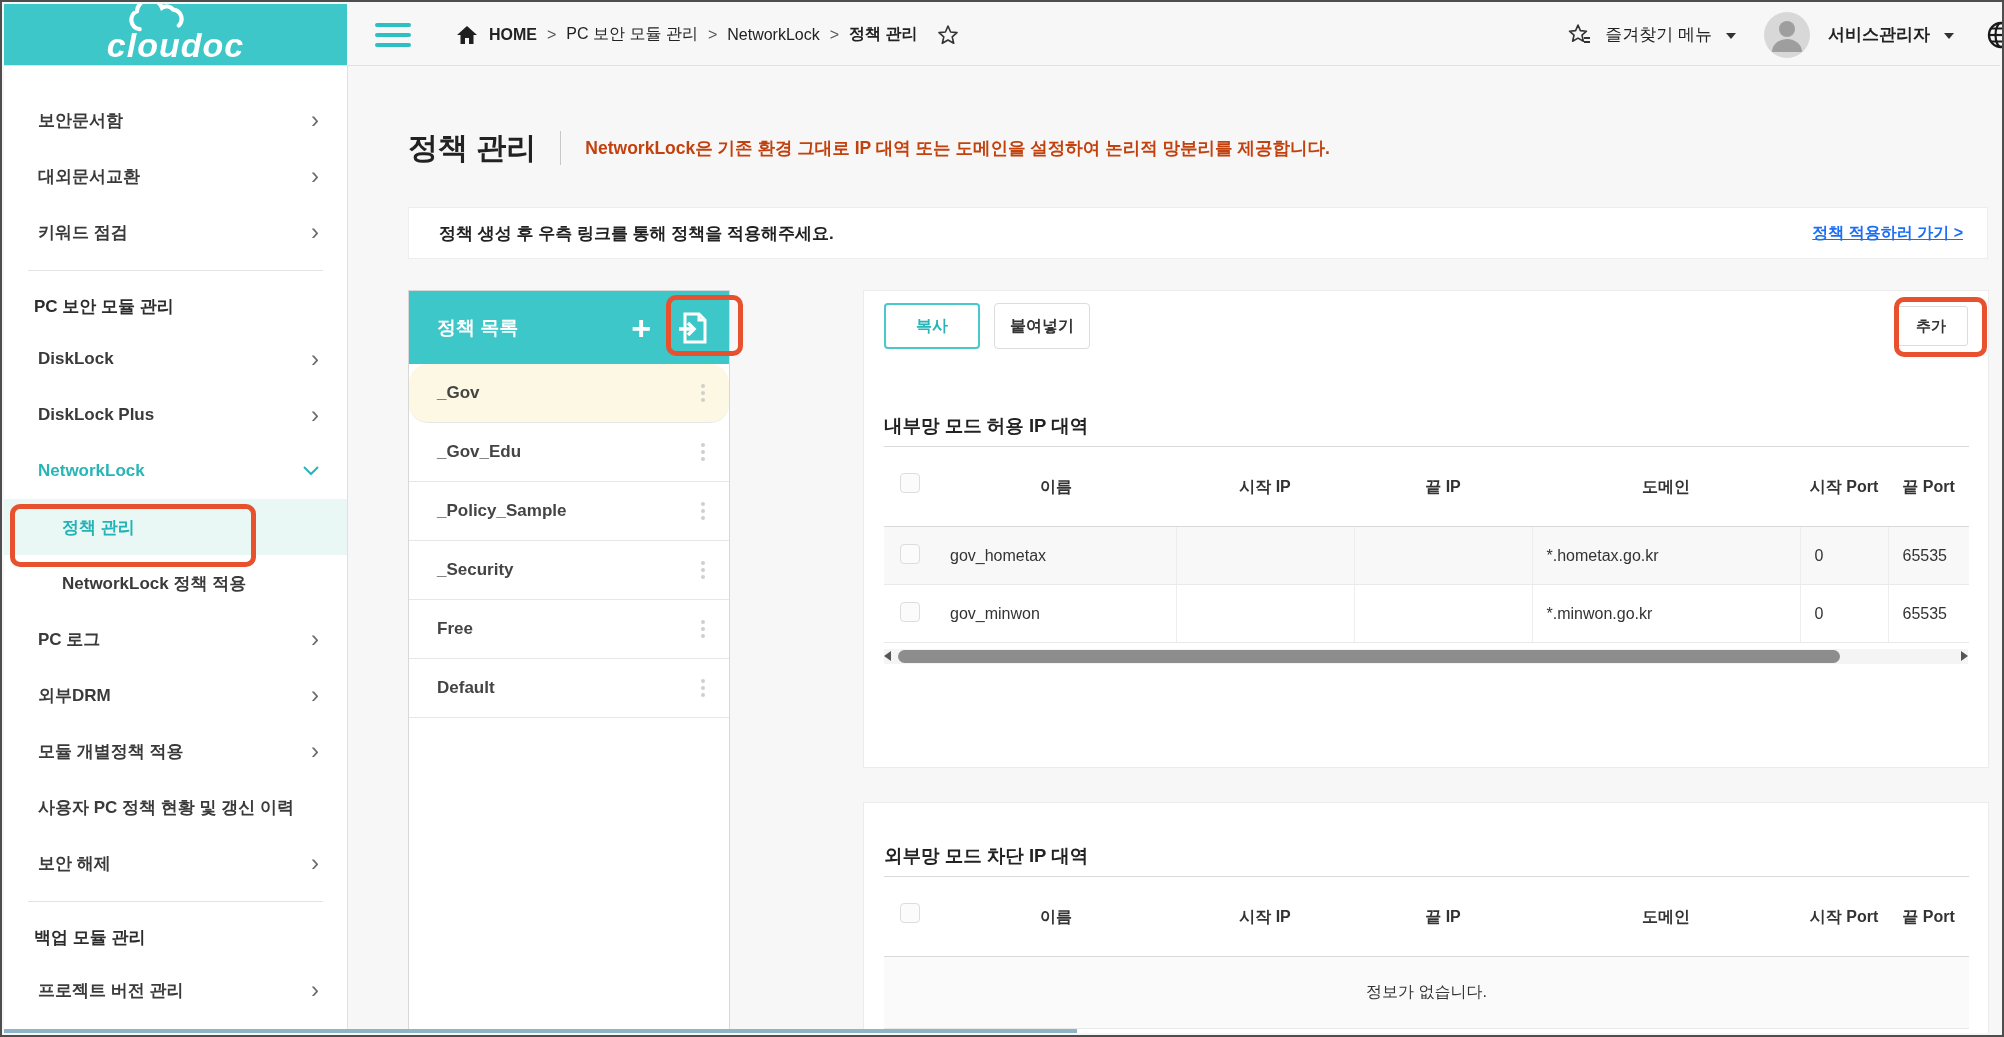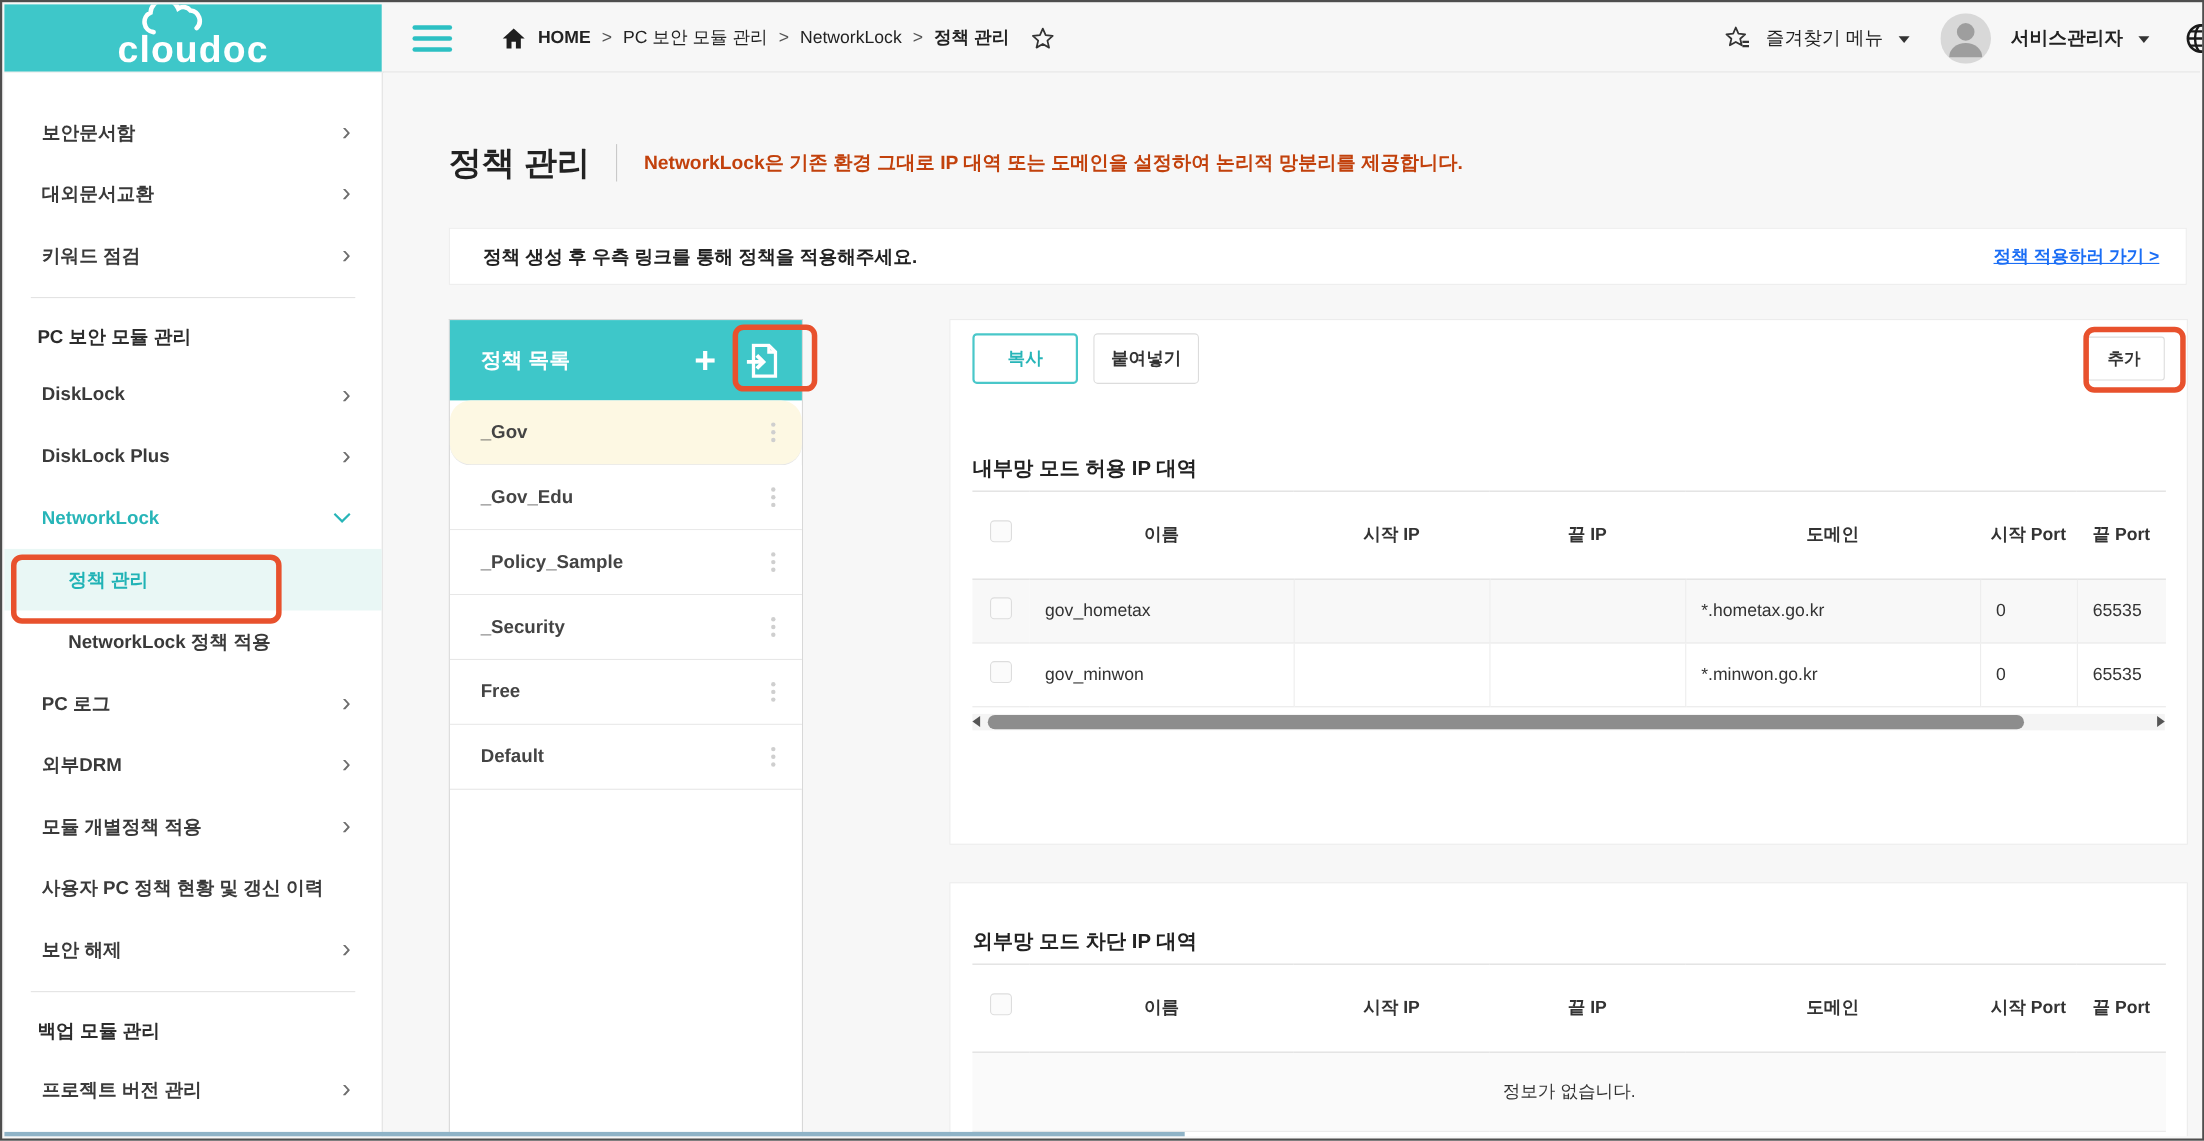--- a/index.html
+++ b/index.html
@@ -5,21 +5,21 @@
   * { margin:0; padding:0; box-sizing:border-box; }
   html,body { width:2004px; height:1037px; }
   body { font-family:"Liberation Sans","DejaVu Sans",sans-serif; background:#fff; position:relative; }
 
   .page { position:absolute; inset:0; border:2px solid #4e4e4e; background:#f7f7f7; overflow:hidden; }
 
   
   .topbar { position:absolute; left:2px; top:2px; right:2px; height:62px; background:#f7f7f7;
             border-bottom:1px solid #e2e2e2; display:flex; align-items:stretch; }
   .logo-block { width:343px; background:#3ec7c9; display:flex; flex-direction:column;
-                align-items:center; justify-content:center; }
+                align-items:center; justify-content:center;font-style:italic; }
   .logo-text { color:#fff; font-size:34px; font-weight:700; letter-spacing:1px; margin-top:-6px; }
   .topbar-main { flex:1; display:flex; align-items:center; padding:0 0 0 28px; }
   .hamburger { display:flex; flex-direction:column; gap:6px; cursor:pointer; }
   .hamburger i { display:block; width:36px; height:4px; background:#2cc0c3; border-radius:2px; }
   .breadcrumb { display:flex; align-items:center; gap:10px; margin-left:44px; font-size:16px; color:#222; }
   .crumb { white-space:nowrap; }
   .crumb.current { font-weight:700; }
   .crumb-sep { color:#555; }
   .bc-star { margin-left:8px; }
   .topbar-right { margin-left:auto; display:flex; align-items:center; gap:10px; }

